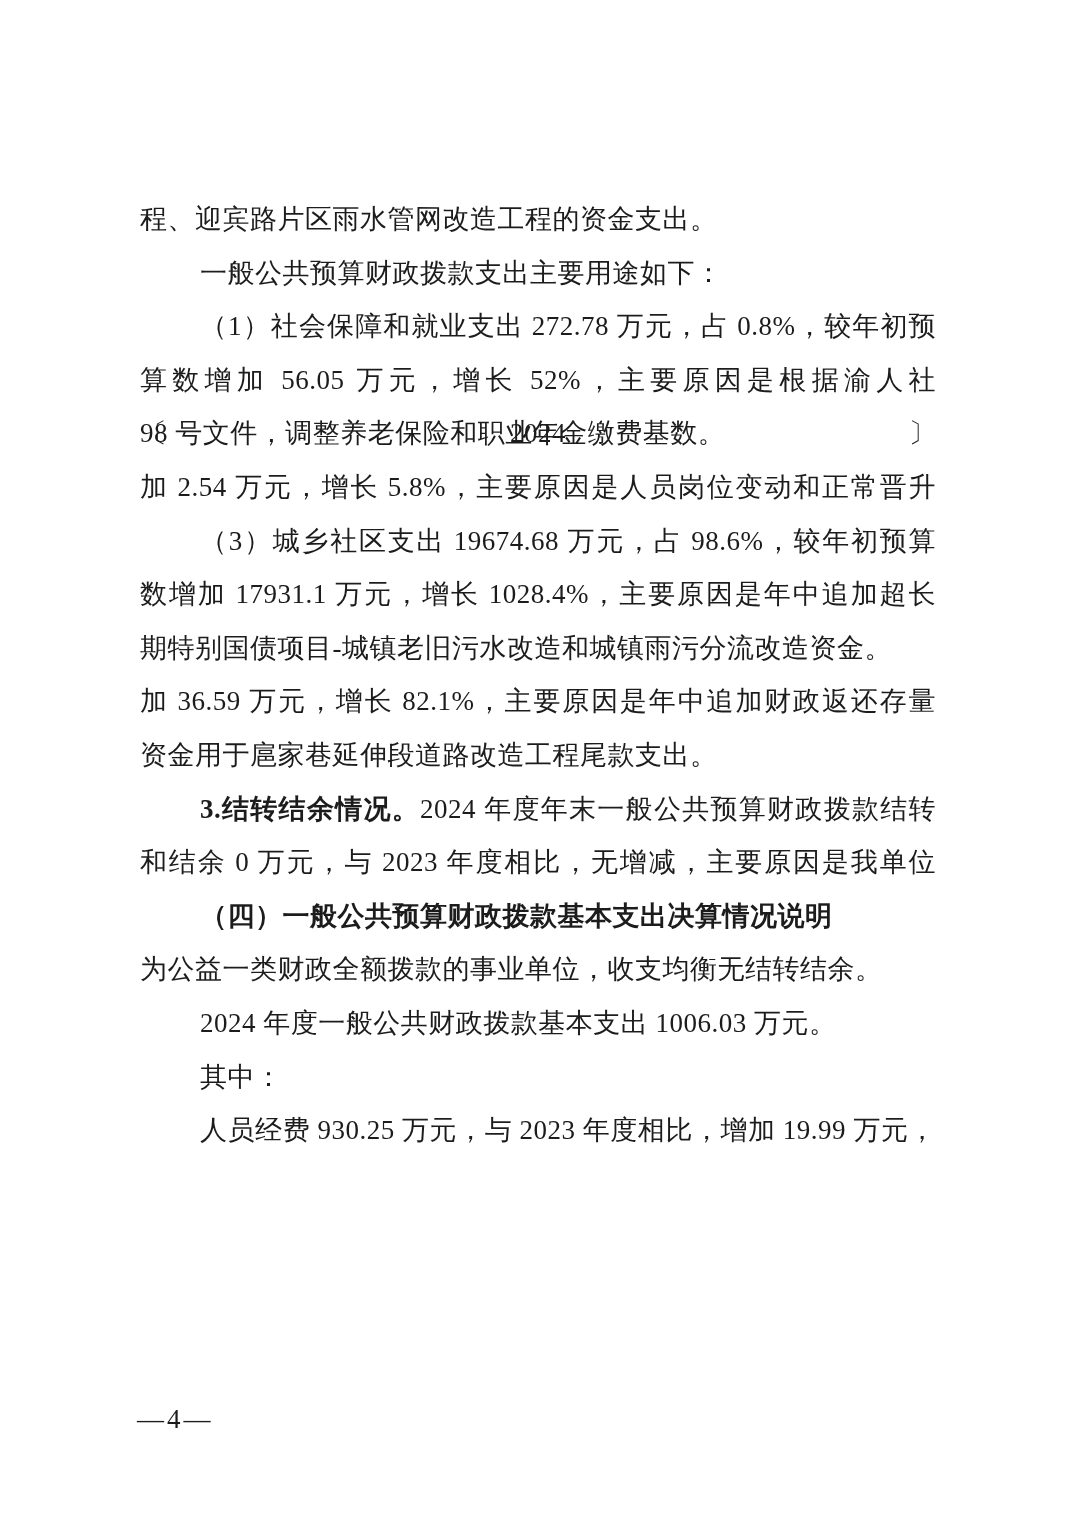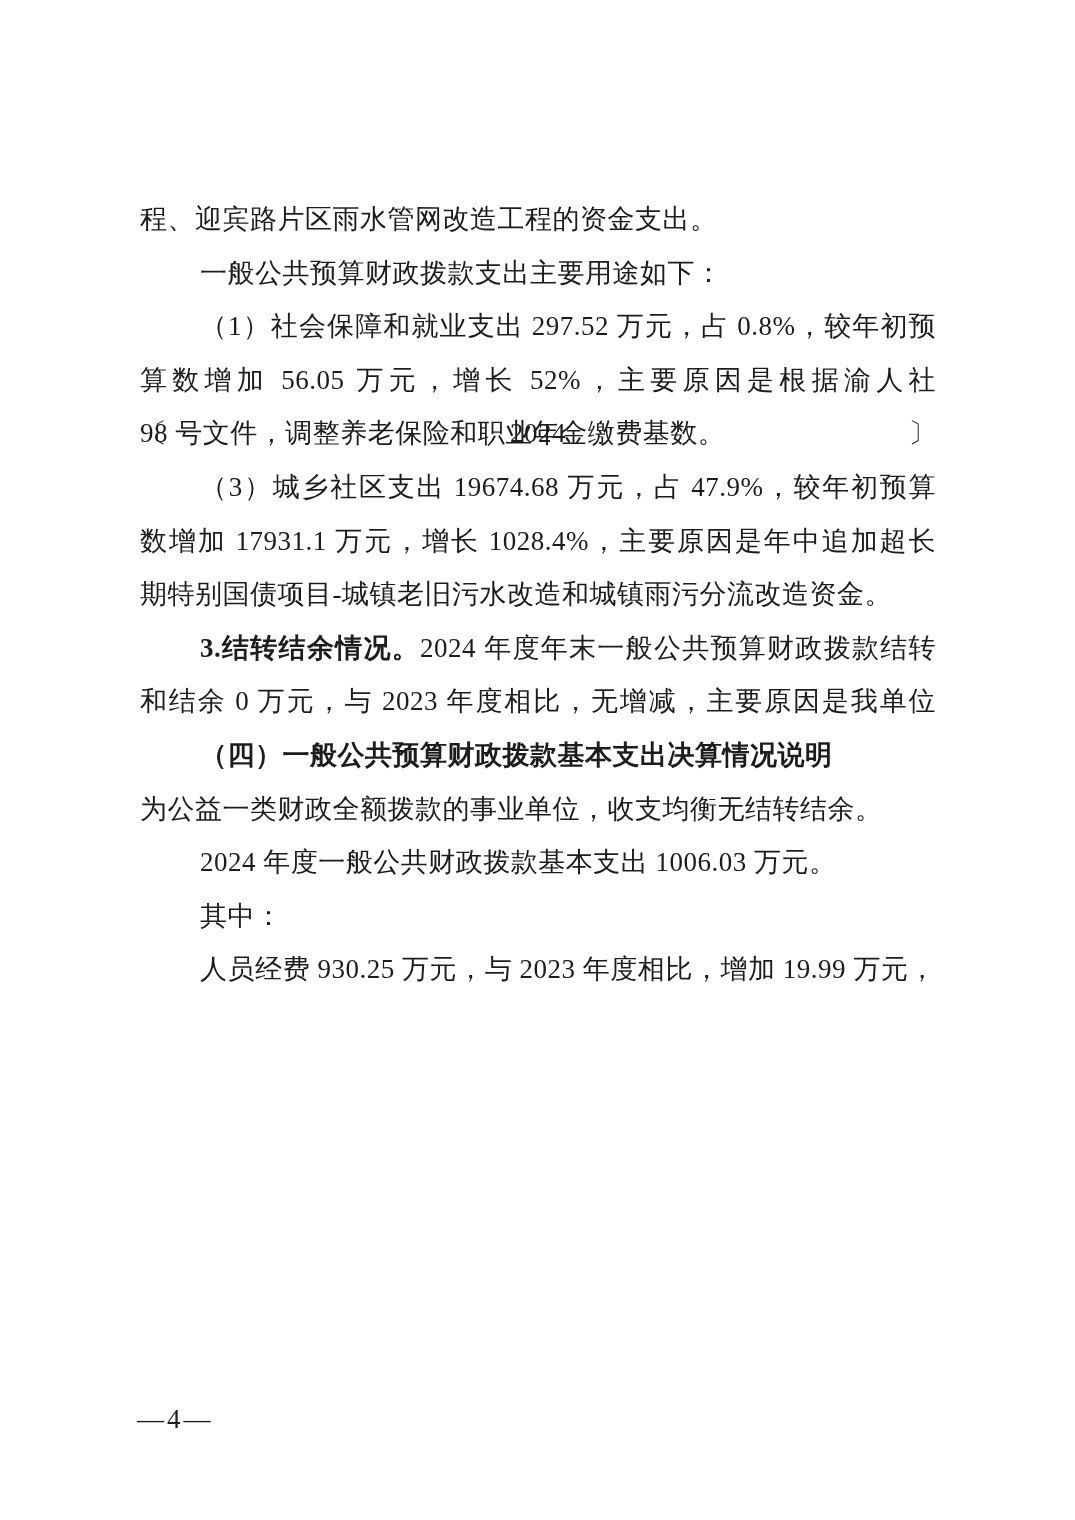--- a/index.html
+++ b/index.html
@@ -49,26 +49,29 @@
     color: #1c1c1c;
   }
 </style>
 </head>
 <body>
 
 <div class="page">
   <div class="doc" id="doc-body">
       <div class="line"><span class="run">程、迎宾路片区雨水管网改造工程的资金支出。</span></div>
       <div class="line ind"><span class="run">一般公共预算财政拨款支出主要用途如下：</span></div>
-      <div class="line fill ind"><span class="run">（1）社会保障和就业支出 297.52 万元，占 0.8%，较年初预</span></div>
+      <div class="line fill ind"><span class="run">（1）社会保障和就业支出 272.78 万元，占 0.8%，较年初预</span></div>
       <div class="line fill"><span class="run">算数增加 56.05 万元，增长 52%，主要原因是根据渝人社〔2024〕</span></div>
       <div class="line"><span class="run">98 号文件，调整养老保险和职业年金缴费基数。</span></div>
-      <div class="line fill ind"><span class="run">（3）城乡社区支出 19674.68 万元，占 47.9%，较年初预算</span></div>
+      <div class="line fill"><span class="run">加 2.54 万元，增长 5.8%，主要原因是人员岗位变动和正常晋升</span></div>
+      <div class="line fill ind"><span class="run">（3）城乡社区支出 19674.68 万元，占 98.6%，较年初预算</span></div>
       <div class="line fill"><span class="run">数增加 17931.1 万元，增长 1028.4%，主要原因是年中追加超长</span></div>
       <div class="line"><span class="run">期特别国债项目-城镇老旧污水改造和城镇雨污分流改造资金。</span></div>
+      <div class="line fill"><span class="run">加 36.59 万元，增长 82.1%，主要原因是年中追加财政返还存量</span></div>
+      <div class="line"><span class="run">资金用于扈家巷延伸段道路改造工程尾款支出。</span></div>
       <div class="line fill ind"><span class="run-bold">3.结转结余情况。</span><span class="run">2024 年度年末一般公共预算财政拨款结转</span></div>
       <div class="line fill"><span class="run">和结余 0 万元，与 2023 年度相比，无增减，主要原因是我单位</span></div>
       <div class="line ind"><span class="run-bold">（四）一般公共预算财政拨款基本支出决算情况说明</span></div>
       <div class="line"><span class="run">为公益一类财政全额拨款的事业单位，收支均衡无结转结余。</span></div>
       <div class="line ind"><span class="run">2024 年度一般公共财政拨款基本支出 1006.03 万元。</span></div>
       <div class="line ind"><span class="run">其中：</span></div>
       <div class="line fill ind"><span class="run">人员经费 930.25 万元，与 2023 年度相比，增加 19.99 万元，</span></div>
     </div>
   <div class="footer">
     <span>—4—</span>

